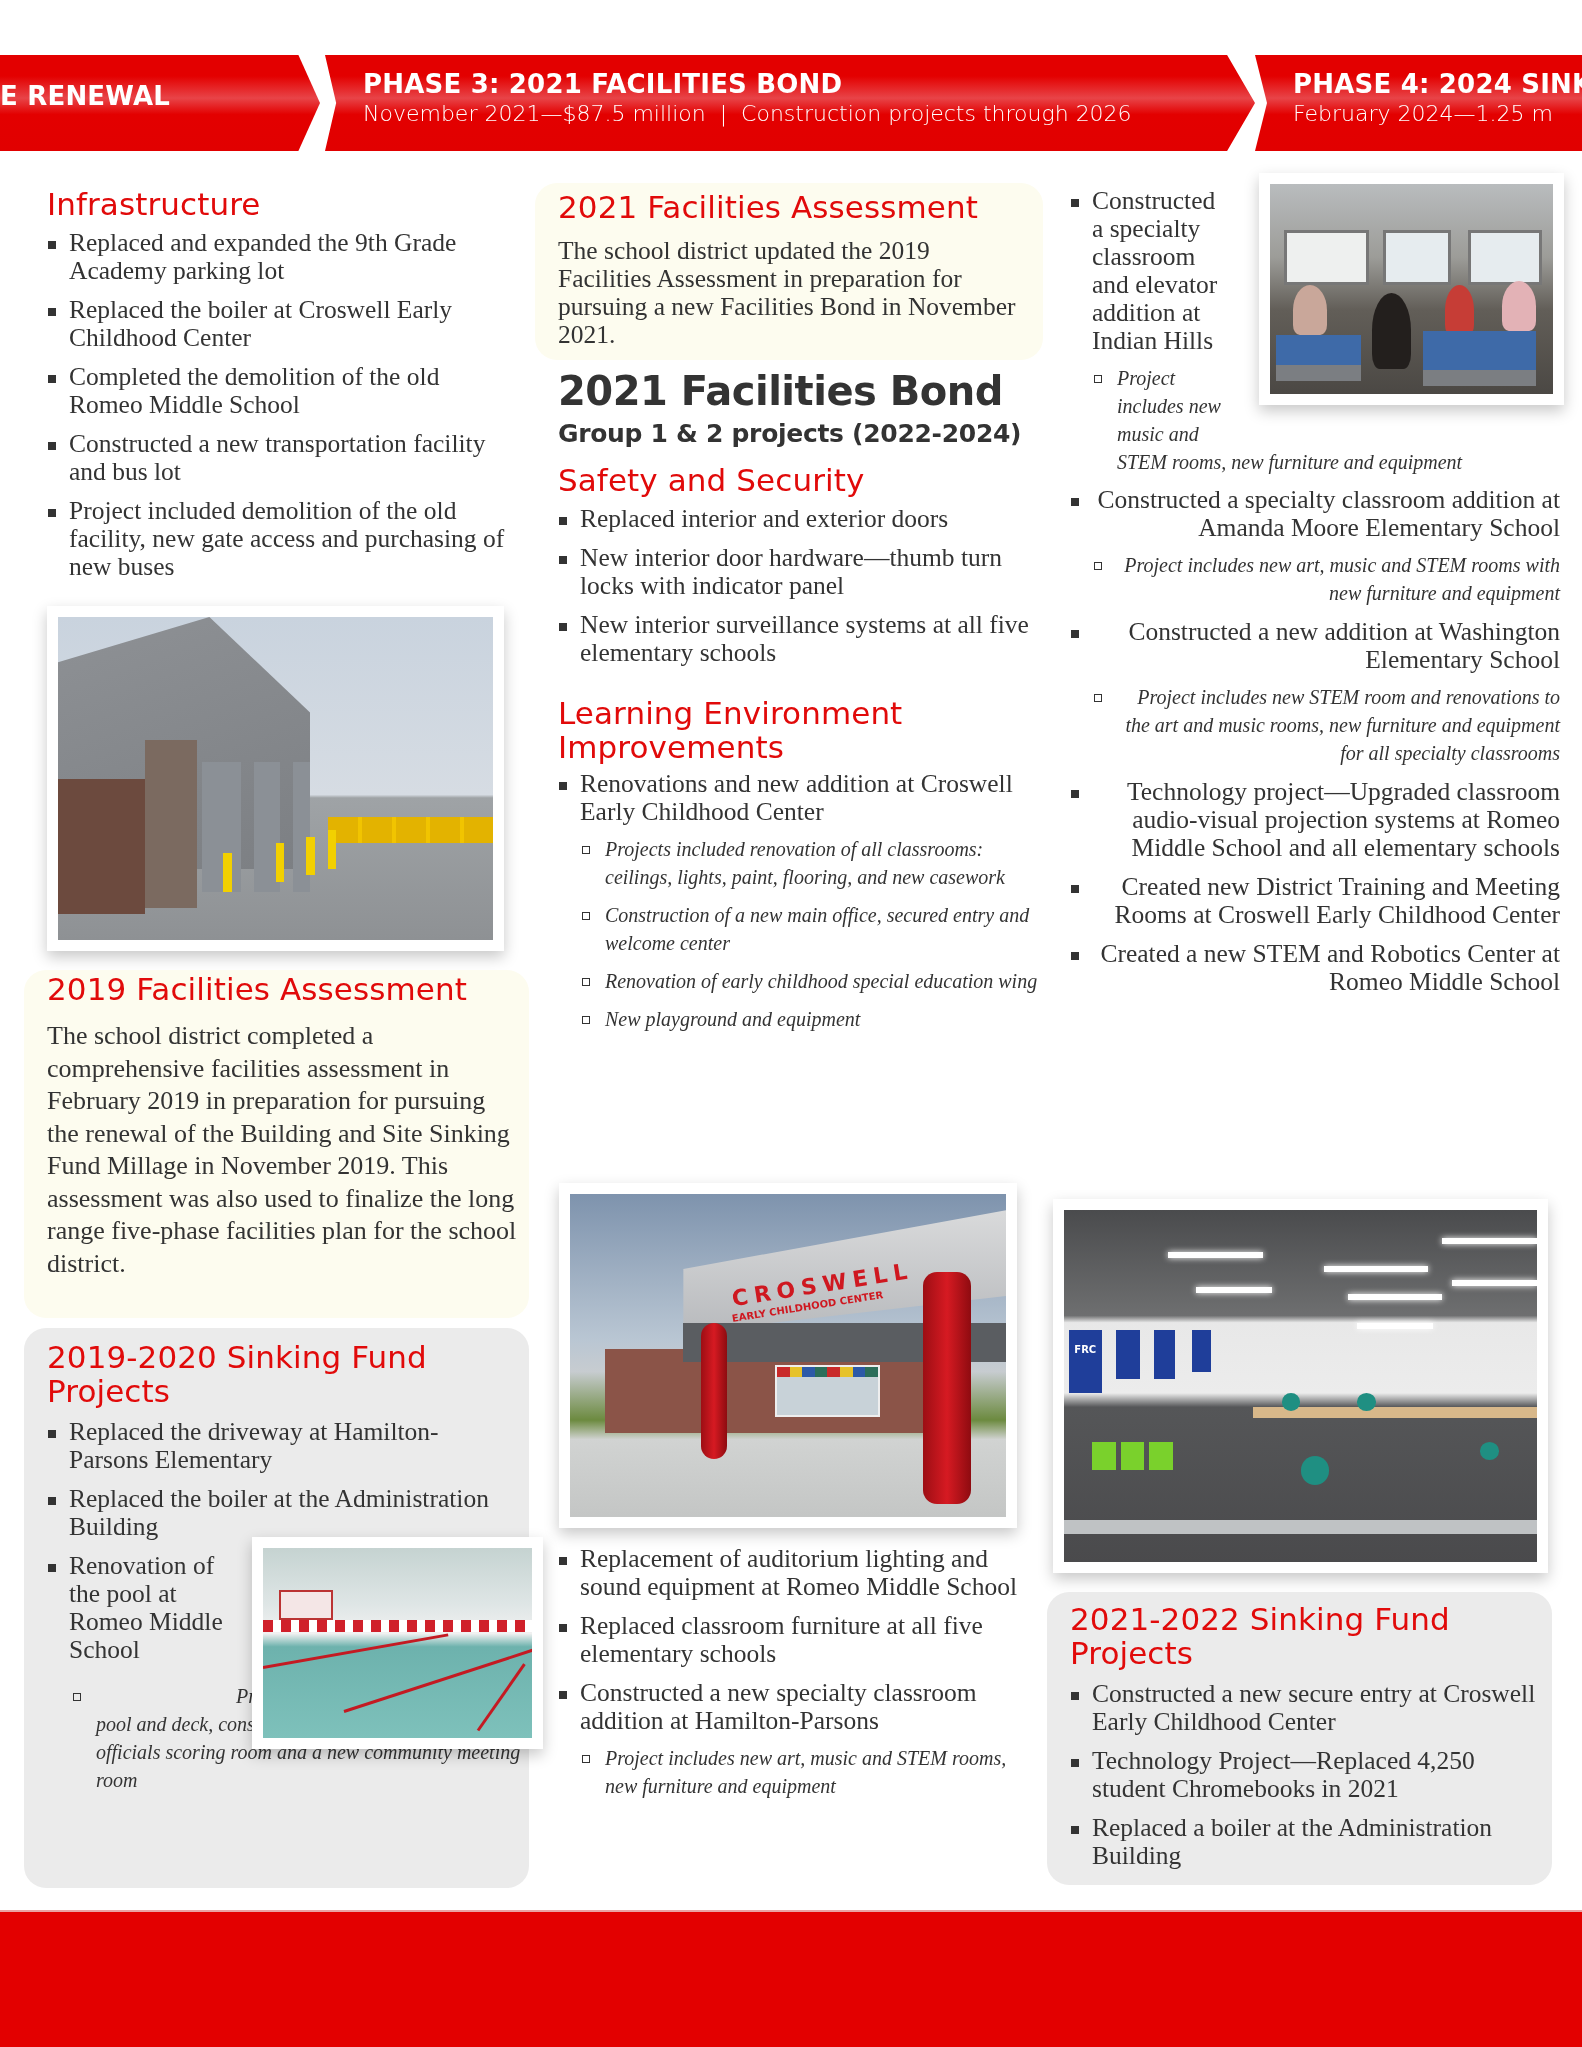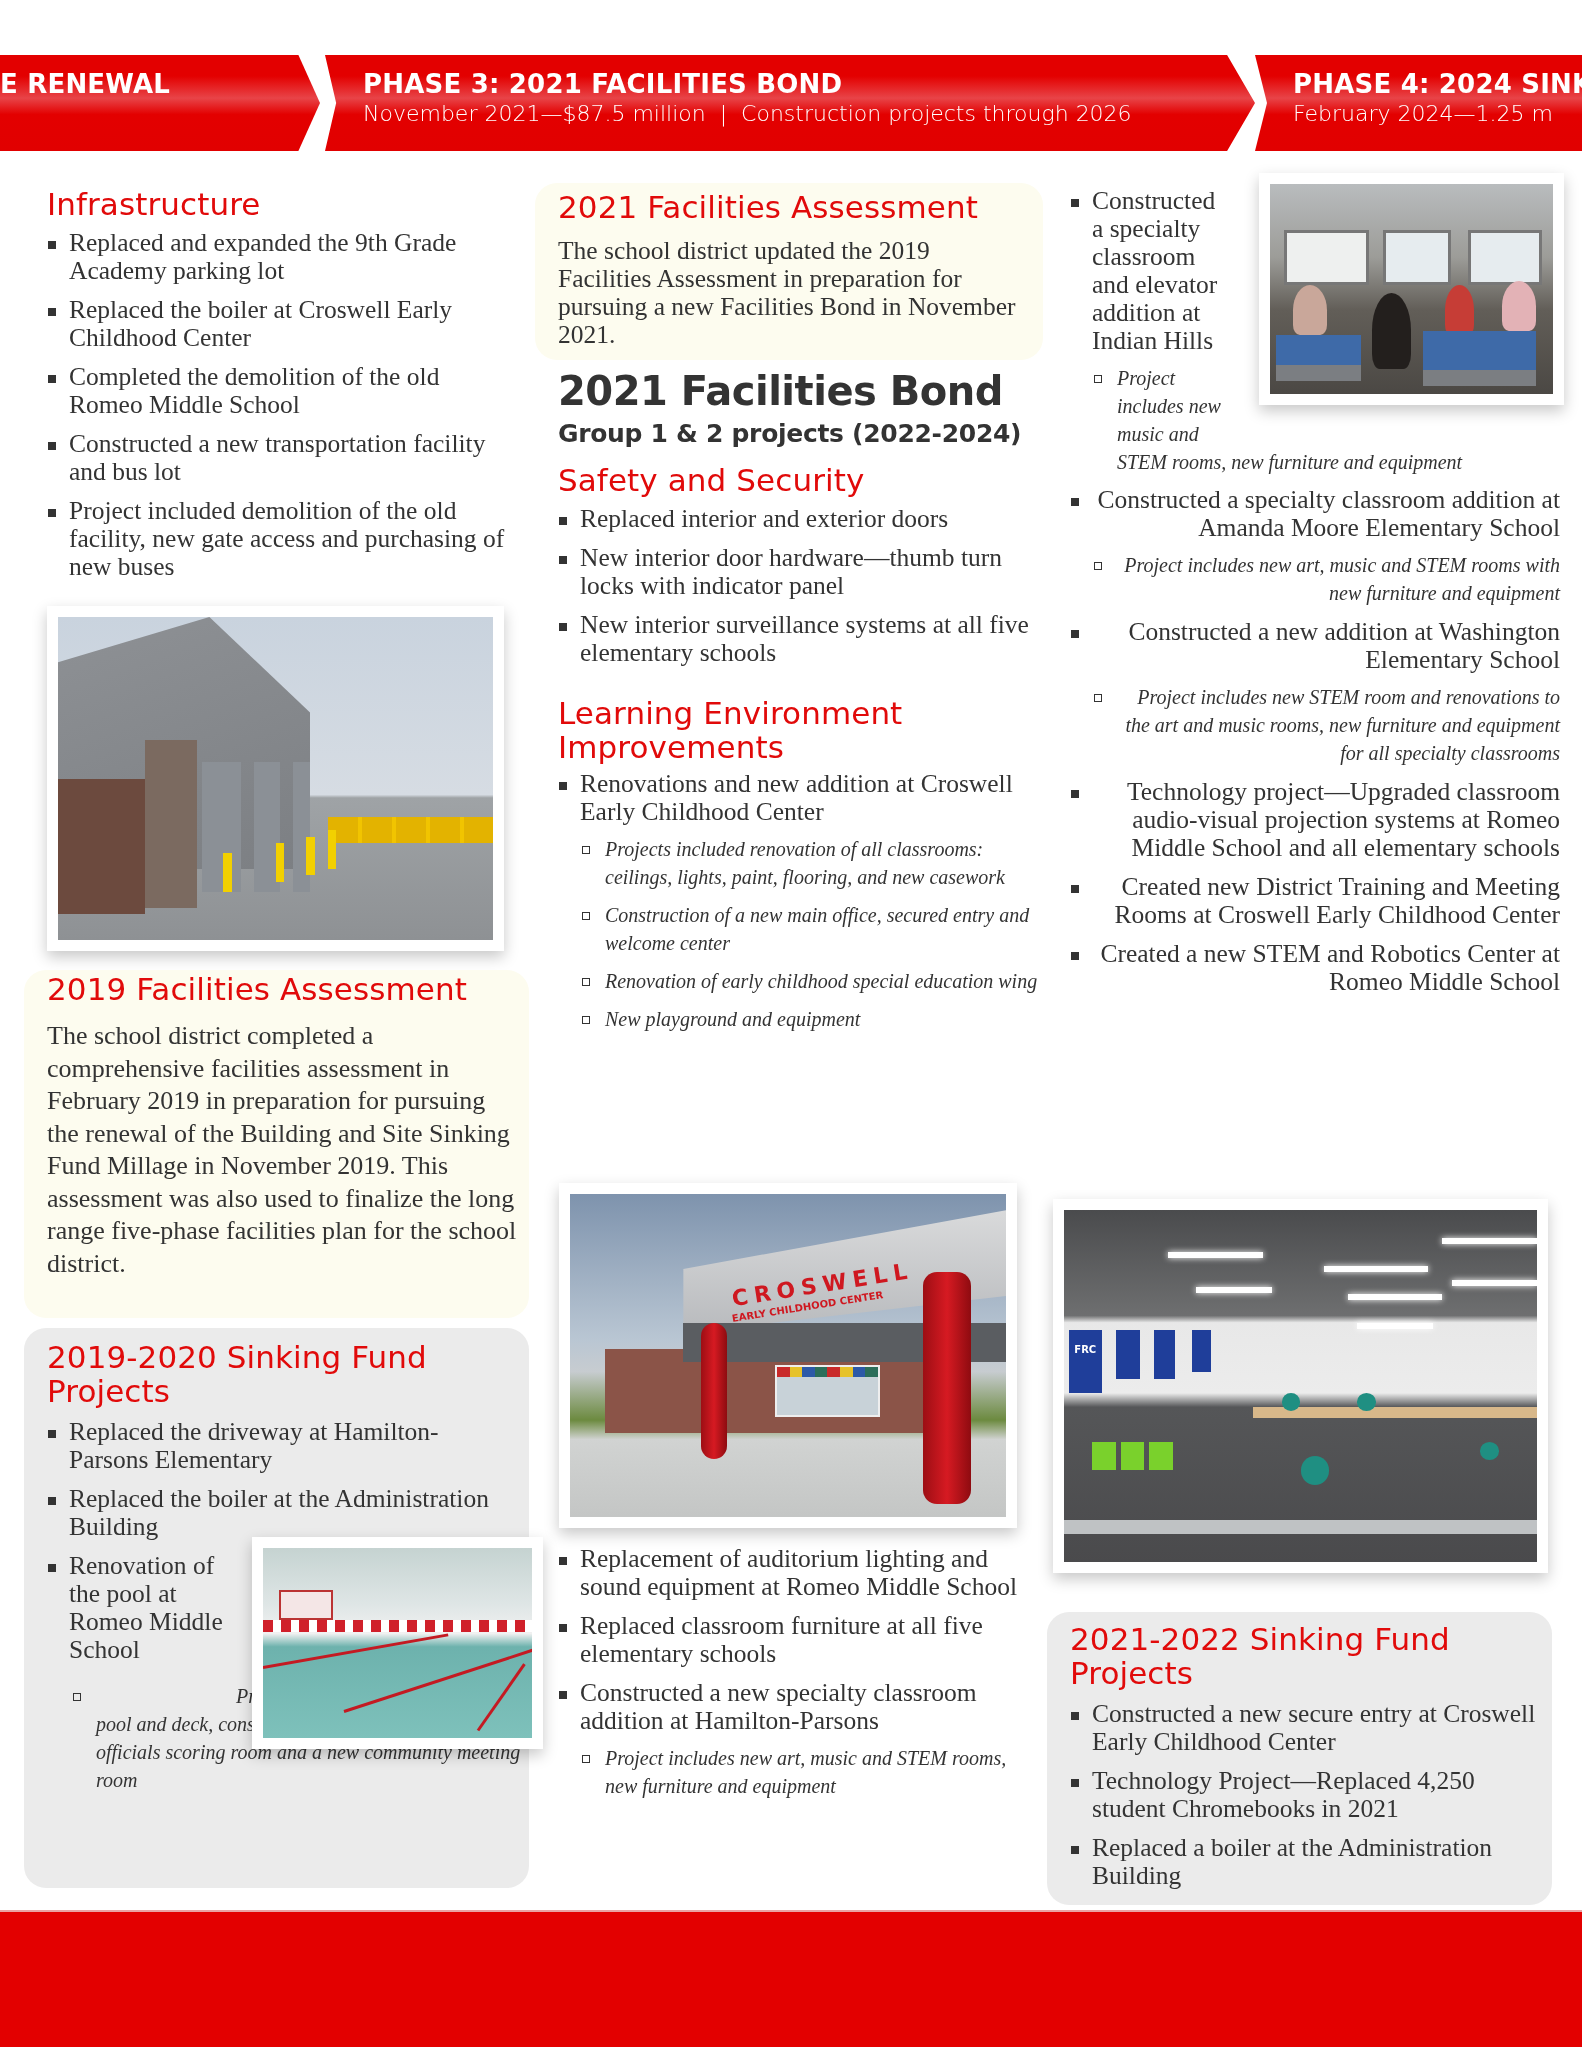--- a/index.html
+++ b/index.html
@@ -17,21 +17,21 @@
   .phase-3 { left: 325px; width: 930px; clip-path: polygon(0 0, 97% 0, 100% 50%, 97% 100%, 0 100%, 1.2% 50%); }
   .phase-4 { left: 1255px; width: 400px; clip-path: polygon(0 0, 100% 0, 100% 100%, 0 100%, 3% 50%); }
   .phase-title {
     position: absolute; top: 14px; font-family: "DejaVu Sans", sans-serif; font-weight: bold;
     font-size: 26px; letter-spacing: 0.2px; white-space: nowrap;
   }
   .phase-sub {
     position: absolute; top: 46px; font-family: "DejaVu Sans", sans-serif; font-size: 22px;
     font-weight: 300; white-space: nowrap;
   }
-  .phase-2 .phase-title { left: 40px; }
+  .phase-2 .phase-title { left: 40px; margin-top: 12px; }
   .phase-3 .phase-title, .phase-3 .phase-sub { left: 38px; }
   .phase-4 .phase-title, .phase-4 .phase-sub { left: 38px; }
 
   
   .h-red {
     font-family: "DejaVu Sans", sans-serif; color: #e10a0a; font-size: 31px; font-weight: normal;
     line-height: 34px; letter-spacing: 0.1px;
   }
   ul.bul { list-style: none; }
   ul.bul > li {
@@ -305,21 +305,21 @@
     <div class="chair" style="left:18%;"></div>
     <div class="frame"></div>
     <div class="ball" style="left:46%; top:52%; width:4%; height:5%;"></div>
     <div class="ball" style="left:62%; top:52%; width:4%; height:5%;"></div>
     <div class="ball" style="left:50%; top:70%; width:6%; height:8%;"></div>
     <div class="ball" style="left:88%; top:66%; width:4%; height:5%;"></div>
     <div class="rail"></div>
   </div>
 </div>
 
-<div class="box-gray" style="left:1047px; top:1592px; width:505px; height:293px;margin-top:20px;">
+<div class="box-gray" style="left:1047px; top:1592px; width:505px; height:293px;">
   <div style="position:absolute; left:23px; top:10px; width:470px;">
     <h2 class="h-red">
       <span>2021-2022 Sinking Fund</span><br>
       <span>Projects</span>
     </h2>
     <ul class="bul" style="margin-top:10px;">
       <li>Constructed a new secure entry at Croswell Early Childhood Center</li>
       <li>Technology Project—Replaced 4,250 student Chromebooks in 2021</li>
       <li>Replaced a boiler at the Administration Building</li>
     </ul>

